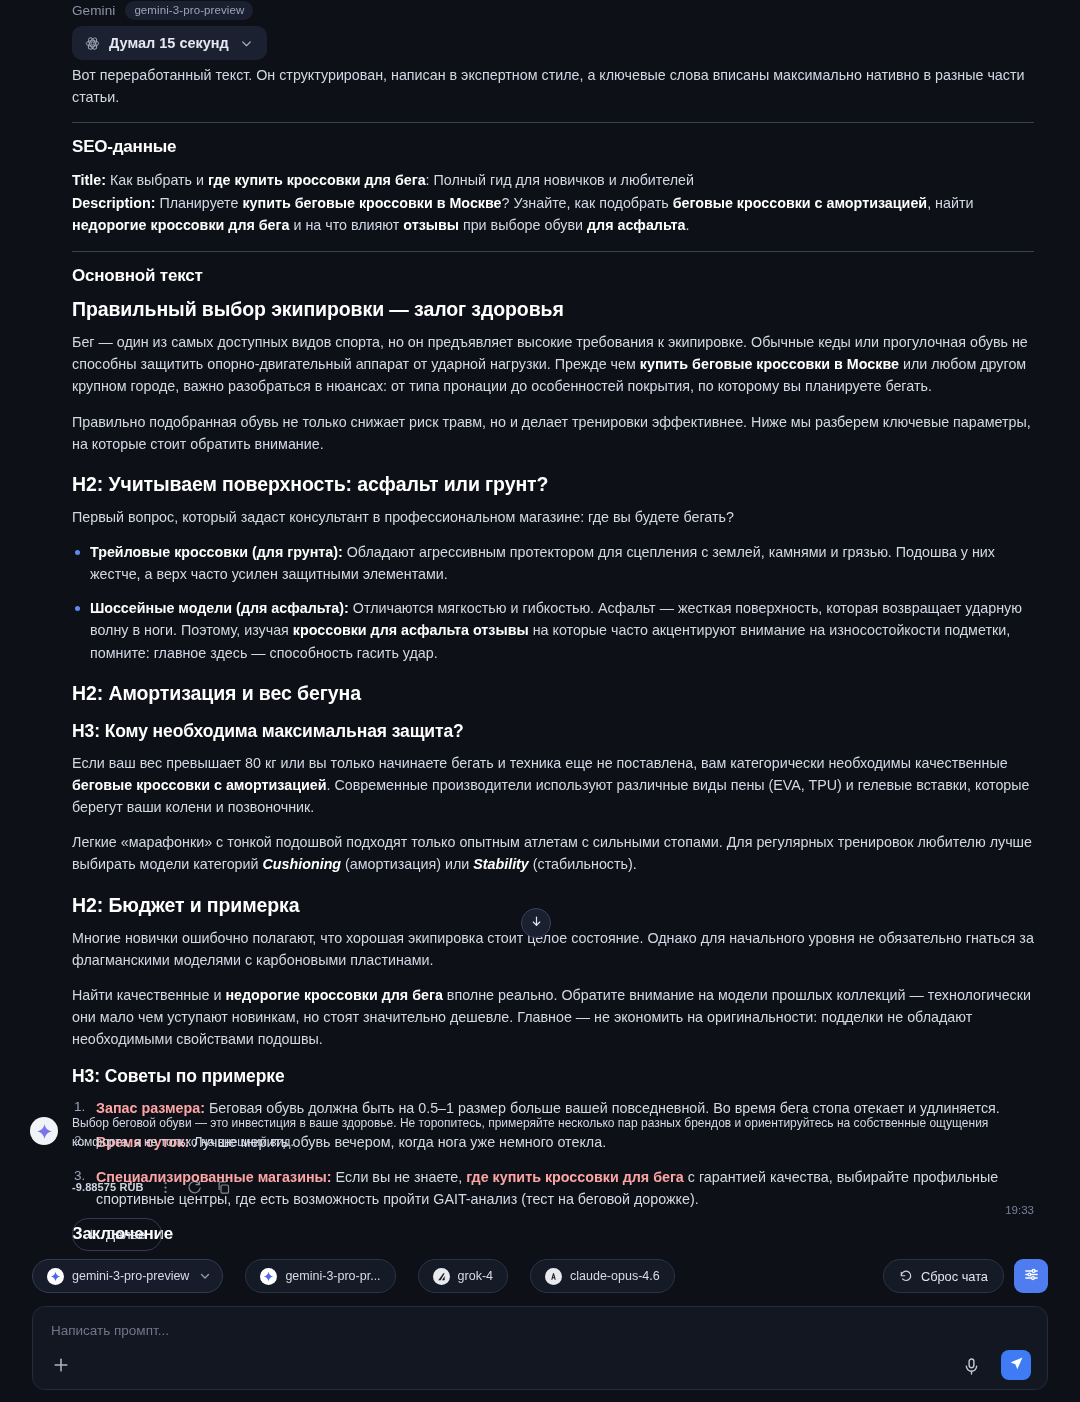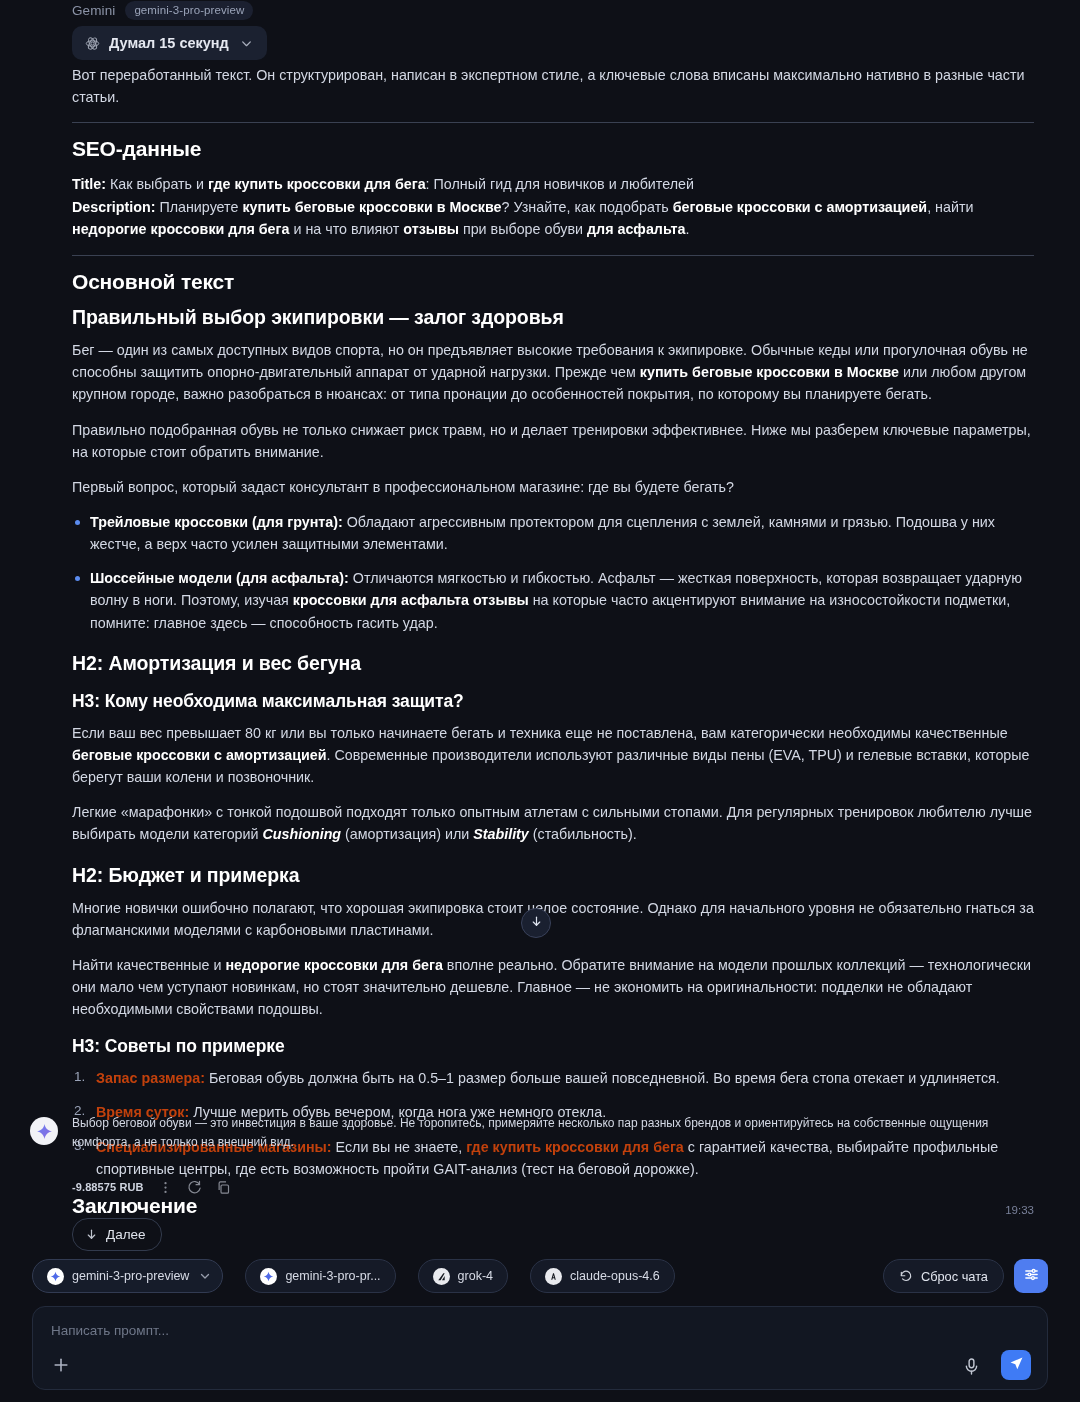--- a/index.html
+++ b/index.html
@@ -46,21 +46,21 @@
   }
   .para b, .para strong { color: #fff; font-weight: 700; }
   .para i, .para em { font-style: italic; font-weight: 700; color: #fff; }
 
   hr.rule {
     border: none; border-top: 1px solid #3a4152;
     margin: 14px 0 14px 0;
   }
 
   h1.sec {
-    font-size: 21px; font-weight: 700; color: #fff;
+    font-size: 17px; font-weight: 700; color: #fff;
     margin: 0 0 12px 0; letter-spacing: -.2px;
   }
   h2.sub {
     font-size: 19.5px; font-weight: 700; color: #fff;
     margin: 18px 0 10px 0; letter-spacing: -.1px;
   }
   h3.sub3 {
     font-size: 17.5px; font-weight: 700; color: #fff;
     margin: 16px 0 10px 0; letter-spacing: -.1px;
   }
@@ -82,21 +82,21 @@
   ol.numbers { margin: 0; padding: 0; list-style: none; counter-reset: n; }
   ol.numbers > li {
     position: relative; padding-left: 24px; counter-increment: n;
     font-size: 14.3px; line-height: 1.55; color: #d3d8e4;
     margin-bottom: 12px;
   }
   ol.numbers > li::before {
     content: counter(n) "."; position: absolute; left: 2px; top: 0;
     color: #9aa3b8; font-size: 13.5px;
   }
-  ol.numbers > li b { color: #c2410c; font-weight: 700; }
+  ol.numbers > li b { color: #fca5a5; font-weight: 700; }
 
   
   .avatar {
     position: absolute; left: 30px; top: 1117px;
     width: 28px; height: 28px; border-radius: 50%;
     background: #f2f3f7; display: flex; align-items: center; justify-content: center;
   }
   .concl {
     position: absolute; left: 72px; top: 1114px; width: 962px;
     font-size: 12px; line-height: 1.55; color: #d3d8e4;
@@ -231,20 +231,21 @@
     </div>
 
     <hr class="rule">
 
     <h1 class="sec">Основной текст</h1>
 
     <h2 class="sub" style="margin-top:0;">Правильный выбор экипировки — залог здоровья</h2>
     <p class="para">Бег — один из самых доступных видов спорта, но он предъявляет высокие требования к экипировке. Обычные кеды или прогулочная обувь не способны защитить опорно-двигательный аппарат от ударной нагрузки. Прежде чем <b>купить беговые кроссовки в Москве</b> или любом другом крупном городе, важно разобраться в нюансах: от типа пронации до особенностей покрытия, по которому вы планируете бегать.</p>
     <p class="para">Правильно подобранная обувь не только снижает риск травм, но и делает тренировки эффективнее. Ниже мы разберем ключевые параметры, на которые стоит обратить внимание.</p>
 
+    <h2 class="sub">H2: Учитываем поверхность: асфальт или грунт?</h2>
     <p class="para">Первый вопрос, который задаст консультант в профессиональном магазине: где вы будете бегать?</p>
 
     <ul class="bullets">
         <li><b>Трейловые кроссовки (для грунта):</b> Обладают агрессивным протектором для сцепления с землей, камнями и грязью. Подошва у них жестче, а верх часто усилен защитными элементами.</li>
         <li><b>Шоссейные модели (для асфальта):</b> Отличаются мягкостью и гибкостью. Асфальт — жесткая поверхность, которая возвращает ударную волну в ноги. Поэтому, изучая <b>кроссовки для асфальта отзывы</b> на которые часто акцентируют внимание на износостойкости подметки, помните: главное здесь — способность гасить удар.</li>
       </ul>
 
     <h2 class="sub">H2: Амортизация и вес бегуна</h2>
 
     <h3 class="sub3">H3: Кому необходима максимальная защита?</h3>

